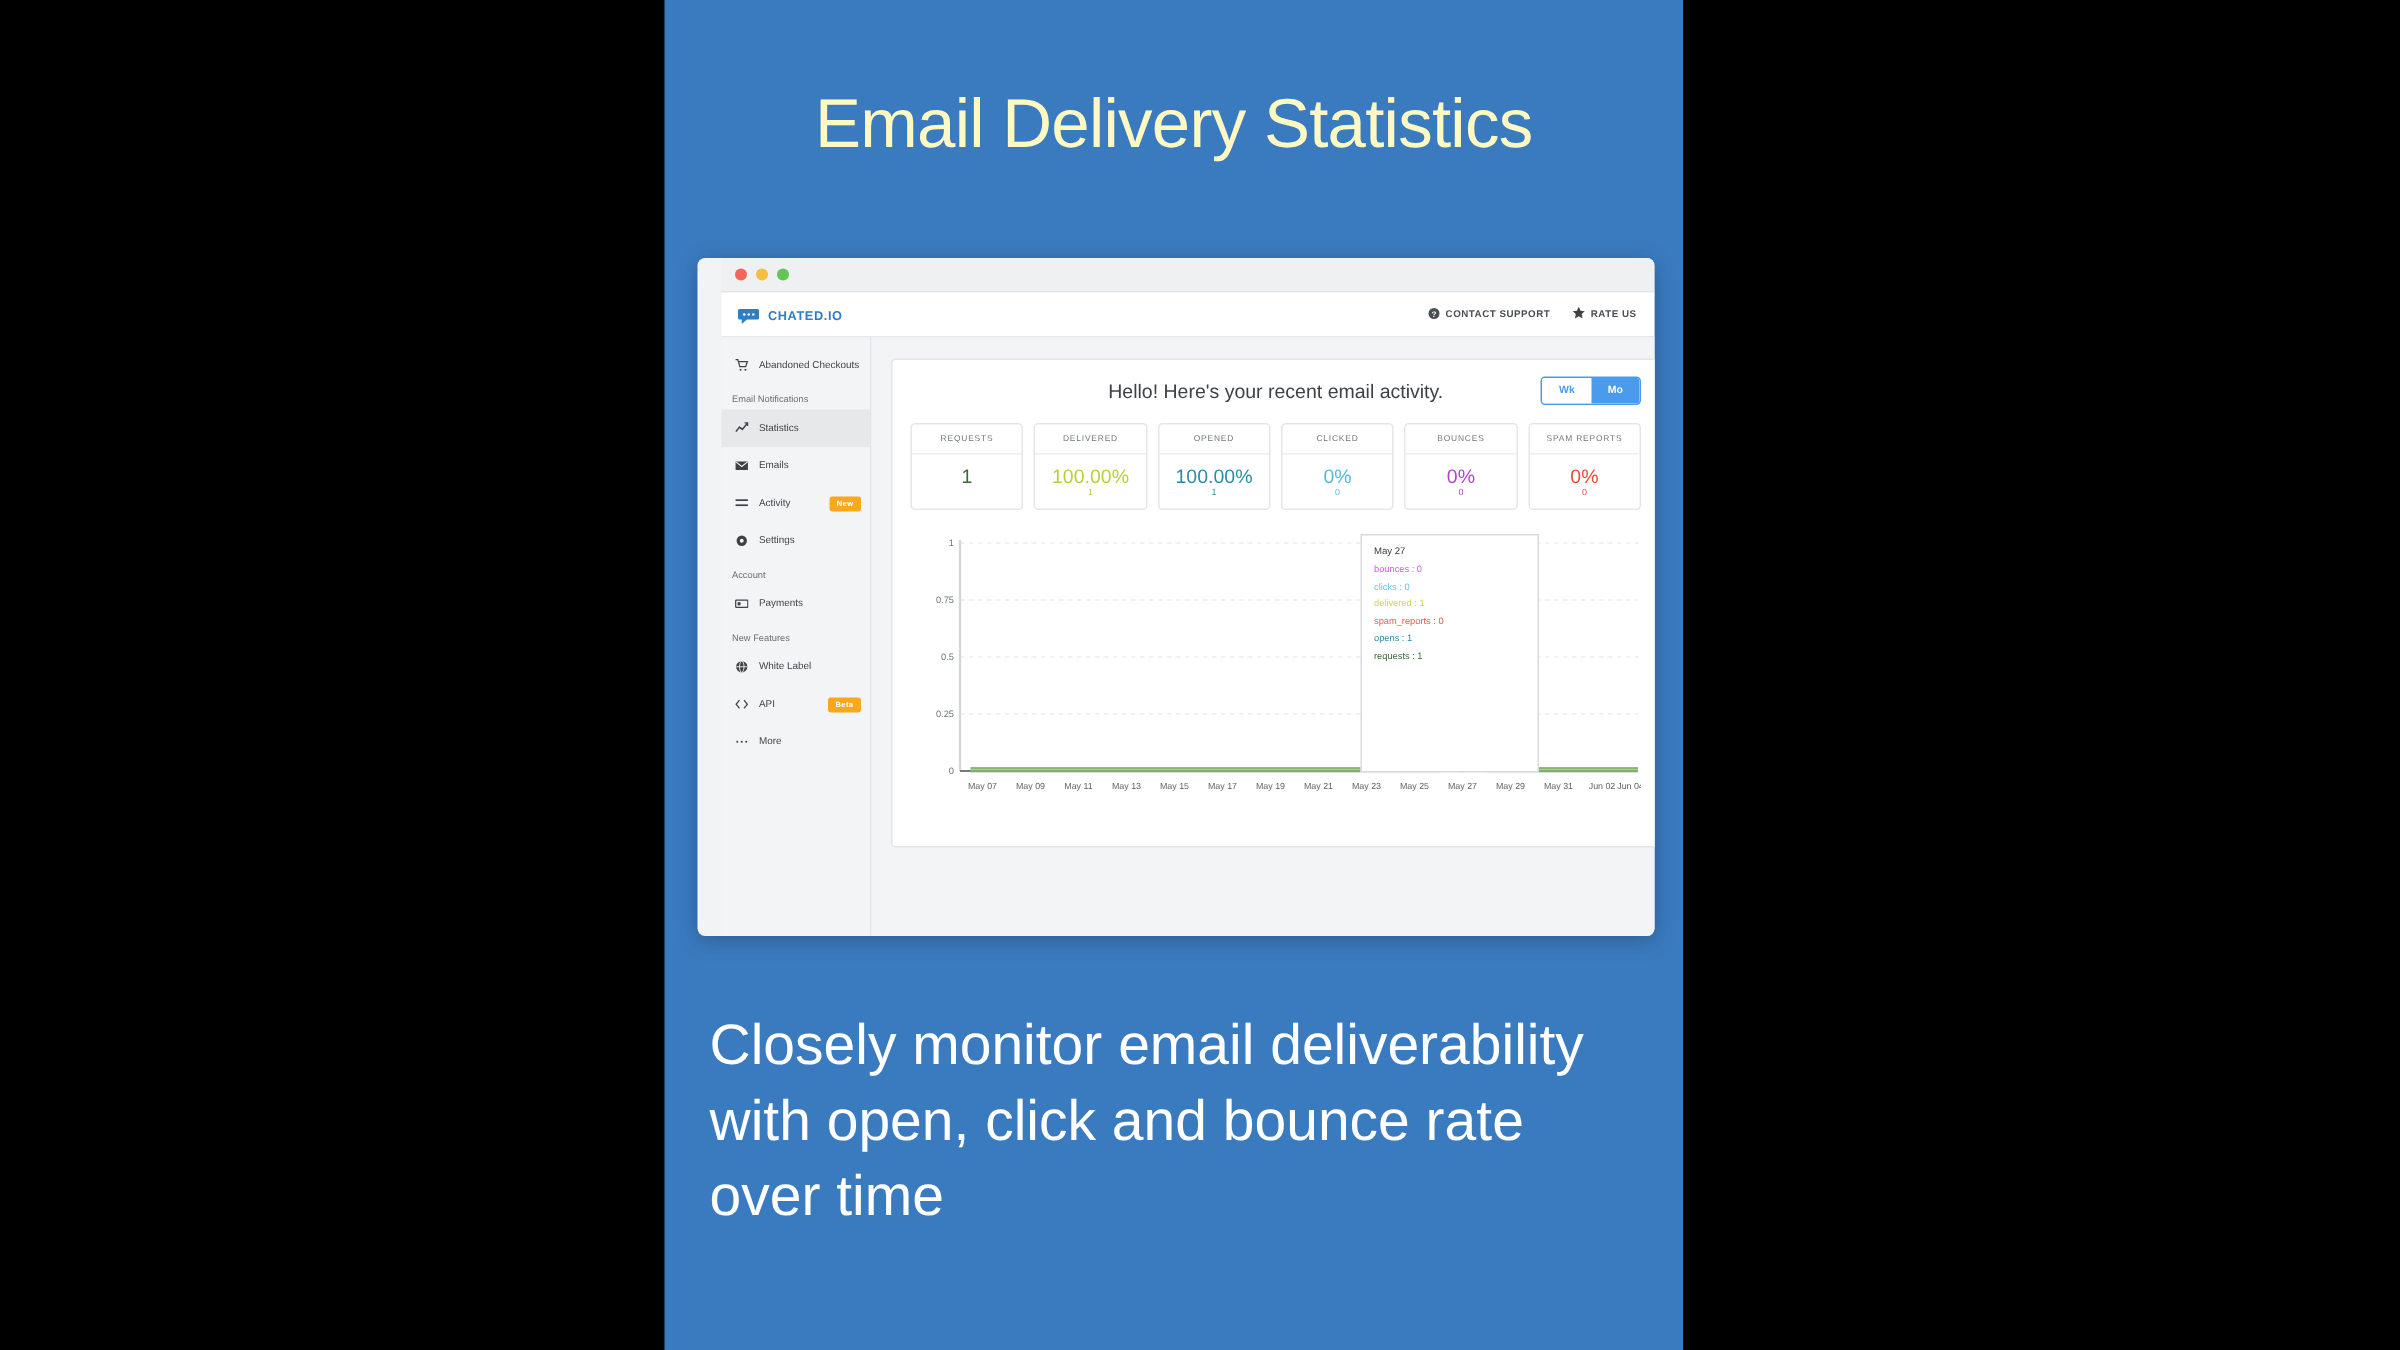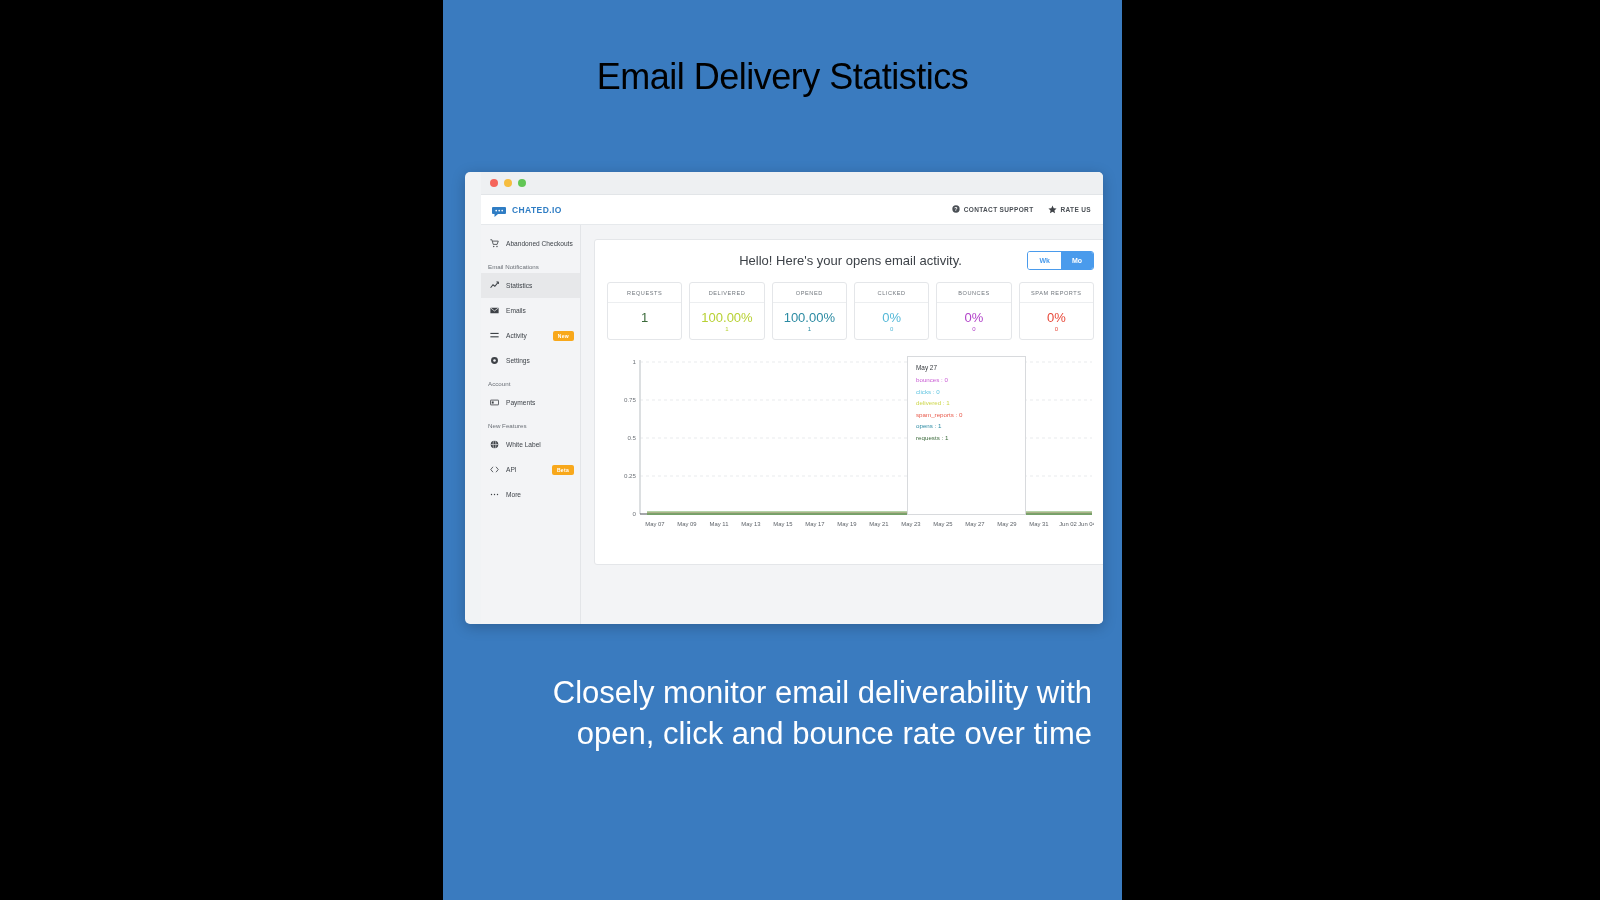--- a/index.html
+++ b/index.html
@@ -18,33 +18,33 @@
     position: absolute;
     left: 443px; top: 0;
     width: 679px; height: 900px;
     background: #3a7bbf;
   }
   .hero-title {
     position: absolute;
     left: 0; top: 55px;
     width: 679px;
     text-align: center;
-    color: #000000;
-    font-size: 36px;
+    color: #fef9c3;
+    font-size: 46px;
     font-weight: 400;
     letter-spacing: -0.5px;
     line-height: 1.2;
   }
   .caption {
     position: absolute;
     left: 30px; top: 672px;
     width: 619px;
-    text-align: right;
+    text-align: left;
     color: #ffffff;
-    font-size: 31px;
+    font-size: 38px;
     font-weight: 400;
     line-height: 1.33;
   }
 
   
   .window {
     position: absolute;
     left: 22px; top: 172px;
     width: 638px; height: 452px;
     background: #f1f3f5;
@@ -379,21 +379,21 @@
                 </svg>
             </span>
             <span class="nav-label">More</span>
           </div>
         </div>
 
         <div class="main">
           <div class="card-shell">
 
             <div class="main-head">
-              <div class="greeting">Hello! Here's your opens email activity.</div>
+              <div class="greeting">Hello! Here's your recent email activity.</div>
               <div class="toggle">
                 <div class="toggle-btn">Wk</div>
                 <div class="toggle-btn active">Mo</div>
               </div>
             </div>
 
             <div class="stats-row">
               <div class="stat-card">
                 <div class="stat-label">REQUESTS</div>
                 <div class="stat-value" style="color:#3b6a3b">1</div>

